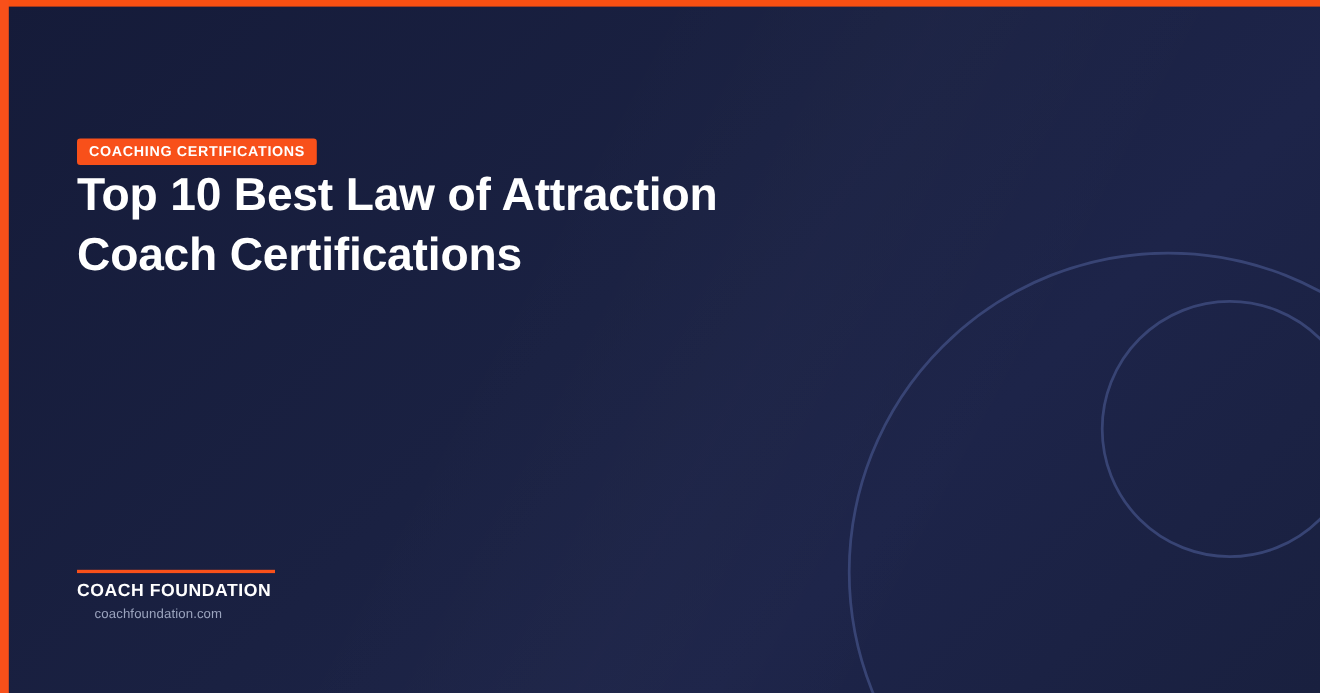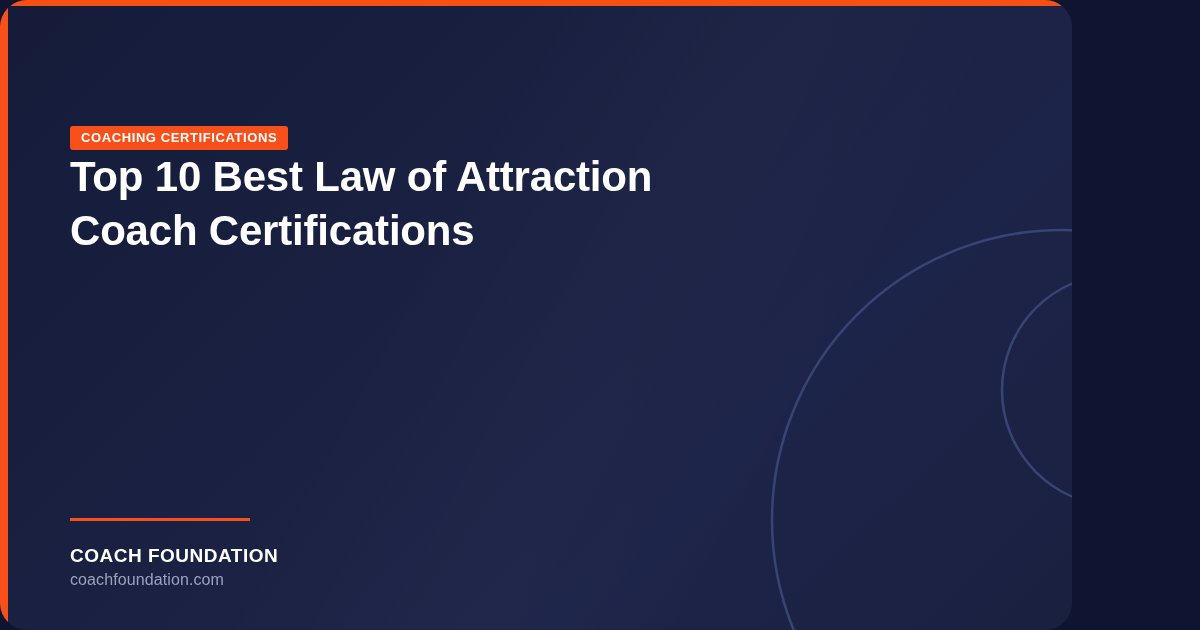--- a/index.html
+++ b/index.html
@@ -7,26 +7,25 @@
   html, body {
     width:1200px;
     height:630px;
     background:#0f1530;
     font-family:"Liberation Sans", sans-serif;
     -webkit-font-smoothing:antialiased;
   }
 
   .banner {
     position:relative;
-    width:1072px;
+    width:1200px;
     height:630px;
     overflow:hidden;
     background:
       linear-gradient(135deg, #151b39 0%, #1a2142 45%, #1d2449 70%, #19203f 100%);
-    border-radius: 27px;
   }
 
   
   .sheen {
     position:absolute;
     inset:0;
     background:linear-gradient(118deg,
         rgba(255,255,255,0.000) 0%,
         rgba(255,255,255,0.000) 38%,
         rgba(255,255,255,0.016) 56%,
@@ -88,31 +87,32 @@
     position:absolute;
     left:70px;
     top:518px;
   }
   .footer-rule {
     width:180px;
     height:3px;
     background:#f8501a;
   }
   .brand {
-    margin-top:24px;
+    margin-top:8px;
     color:#ffffff;
-    font-size:19px;
+    font-size:16px;
     font-weight:bold;
     letter-spacing:0.5px;
   }
   .site {
     margin-top:4px;
     color:#9aa3bd;
-    font-size:16px;
+    font-size:12px;
     letter-spacing:0.1px;
+    margin-left:16px;
   }
 </style>
 </head>
 <body>
 
 <div class="banner">
 
   <div class="sheen"></div>
 
   <div class="bar-top"></div>

